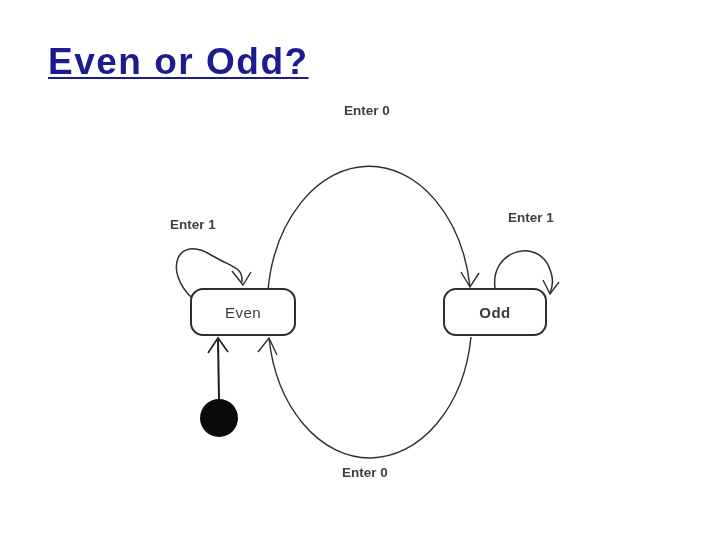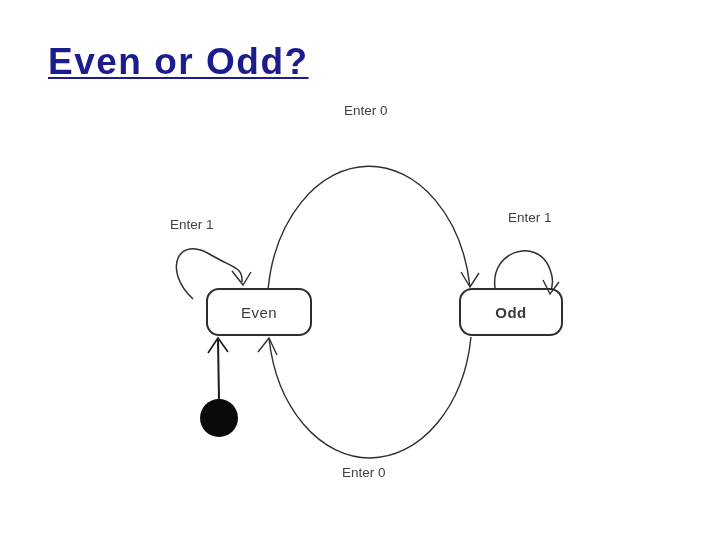--- a/index.html
+++ b/index.html
@@ -30,30 +30,30 @@
   .state{
     position:absolute;
     box-sizing:border-box;
     background:#ffffff;
     border:2px solid #2e2e2e;
     border-radius:13px;
     display:flex;align-items:center;justify-content:center;
     font-size:15px;
     color:#3a3a3a;
     letter-spacing:0.5px;
-    margin-left:16px;
   }
   .state-even{left:190px;top:288px;width:106px;height:48px;}
   .state-odd{left:443px;top:288px;width:104px;height:48px;font-weight:bold;}
   .edge-label{
     position:absolute;
     font-size:13.5px;
     color:#404040;
     white-space:nowrap;
     line-height:16px;
+    font-weight:bold;
   }
   .label-enter0-top{left:344px;top:103px;}
   .label-enter1-left{left:170px;top:217px;}
   .label-enter1-right{left:508px;top:210px;}
   .label-enter0-bottom{left:339px;top:465px;background:#ffffff;padding:0 3px;}
 </style>
 </head>
 <body>
 
 <div class="slide">

